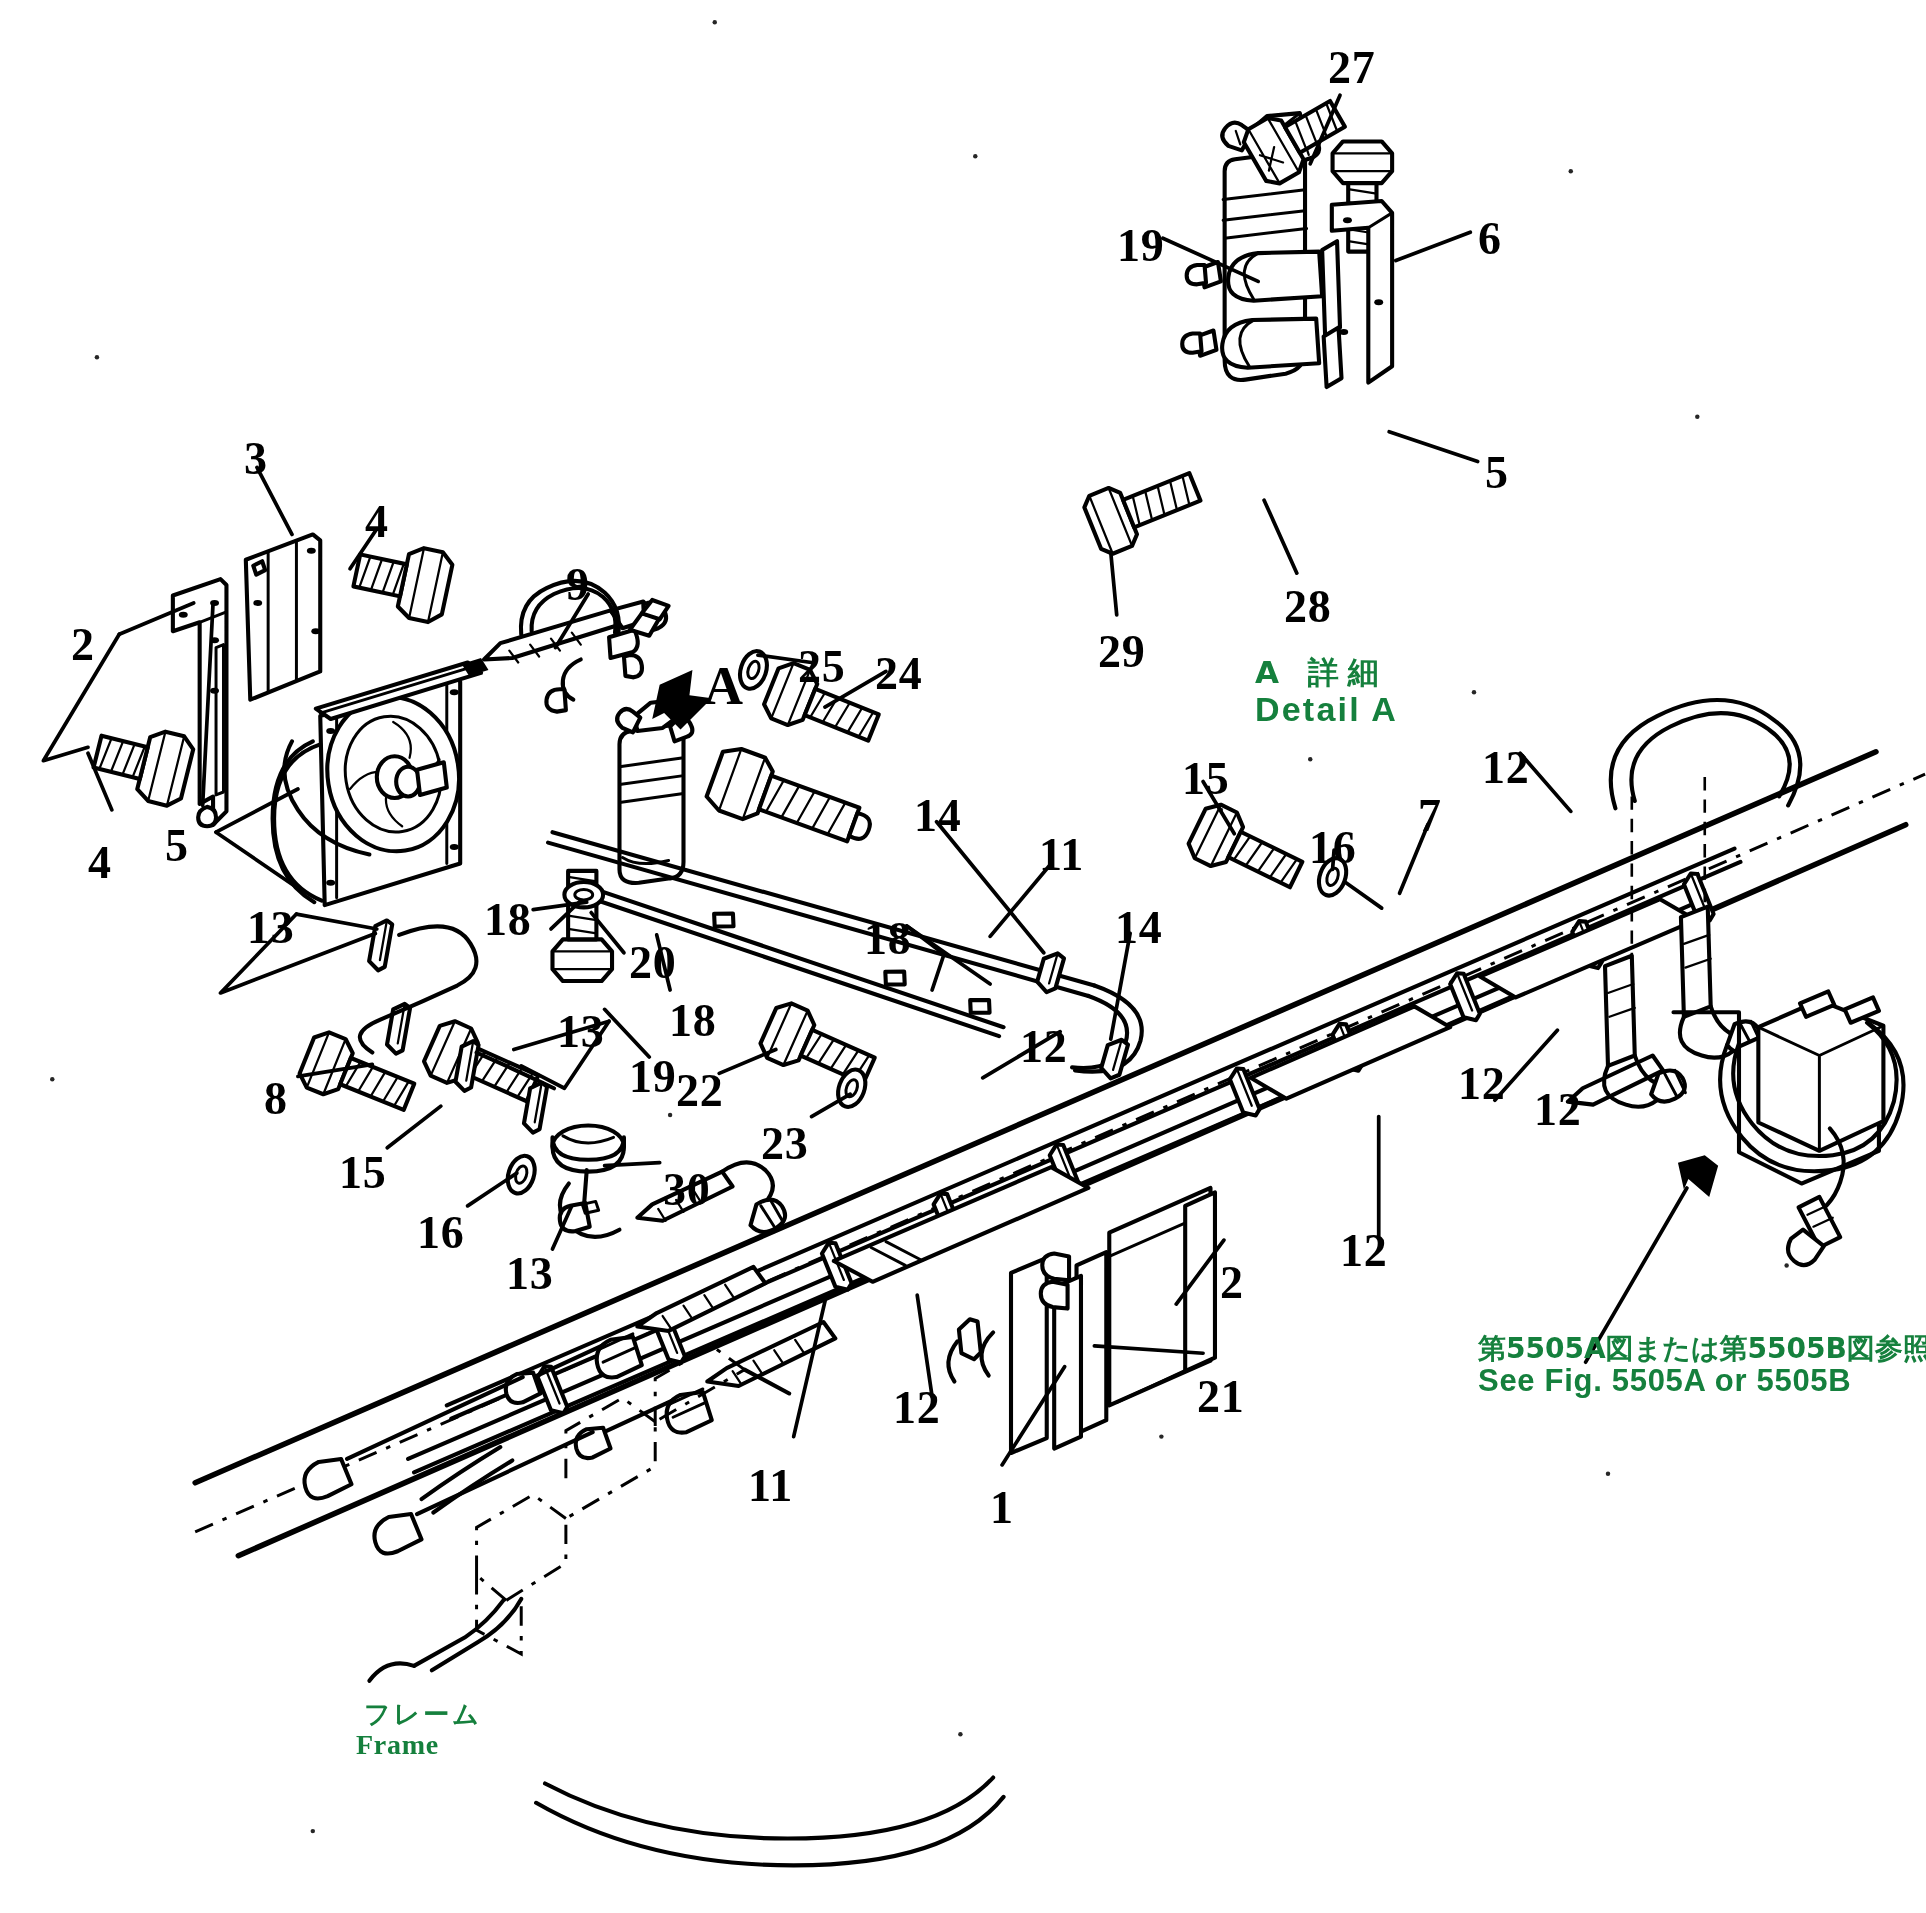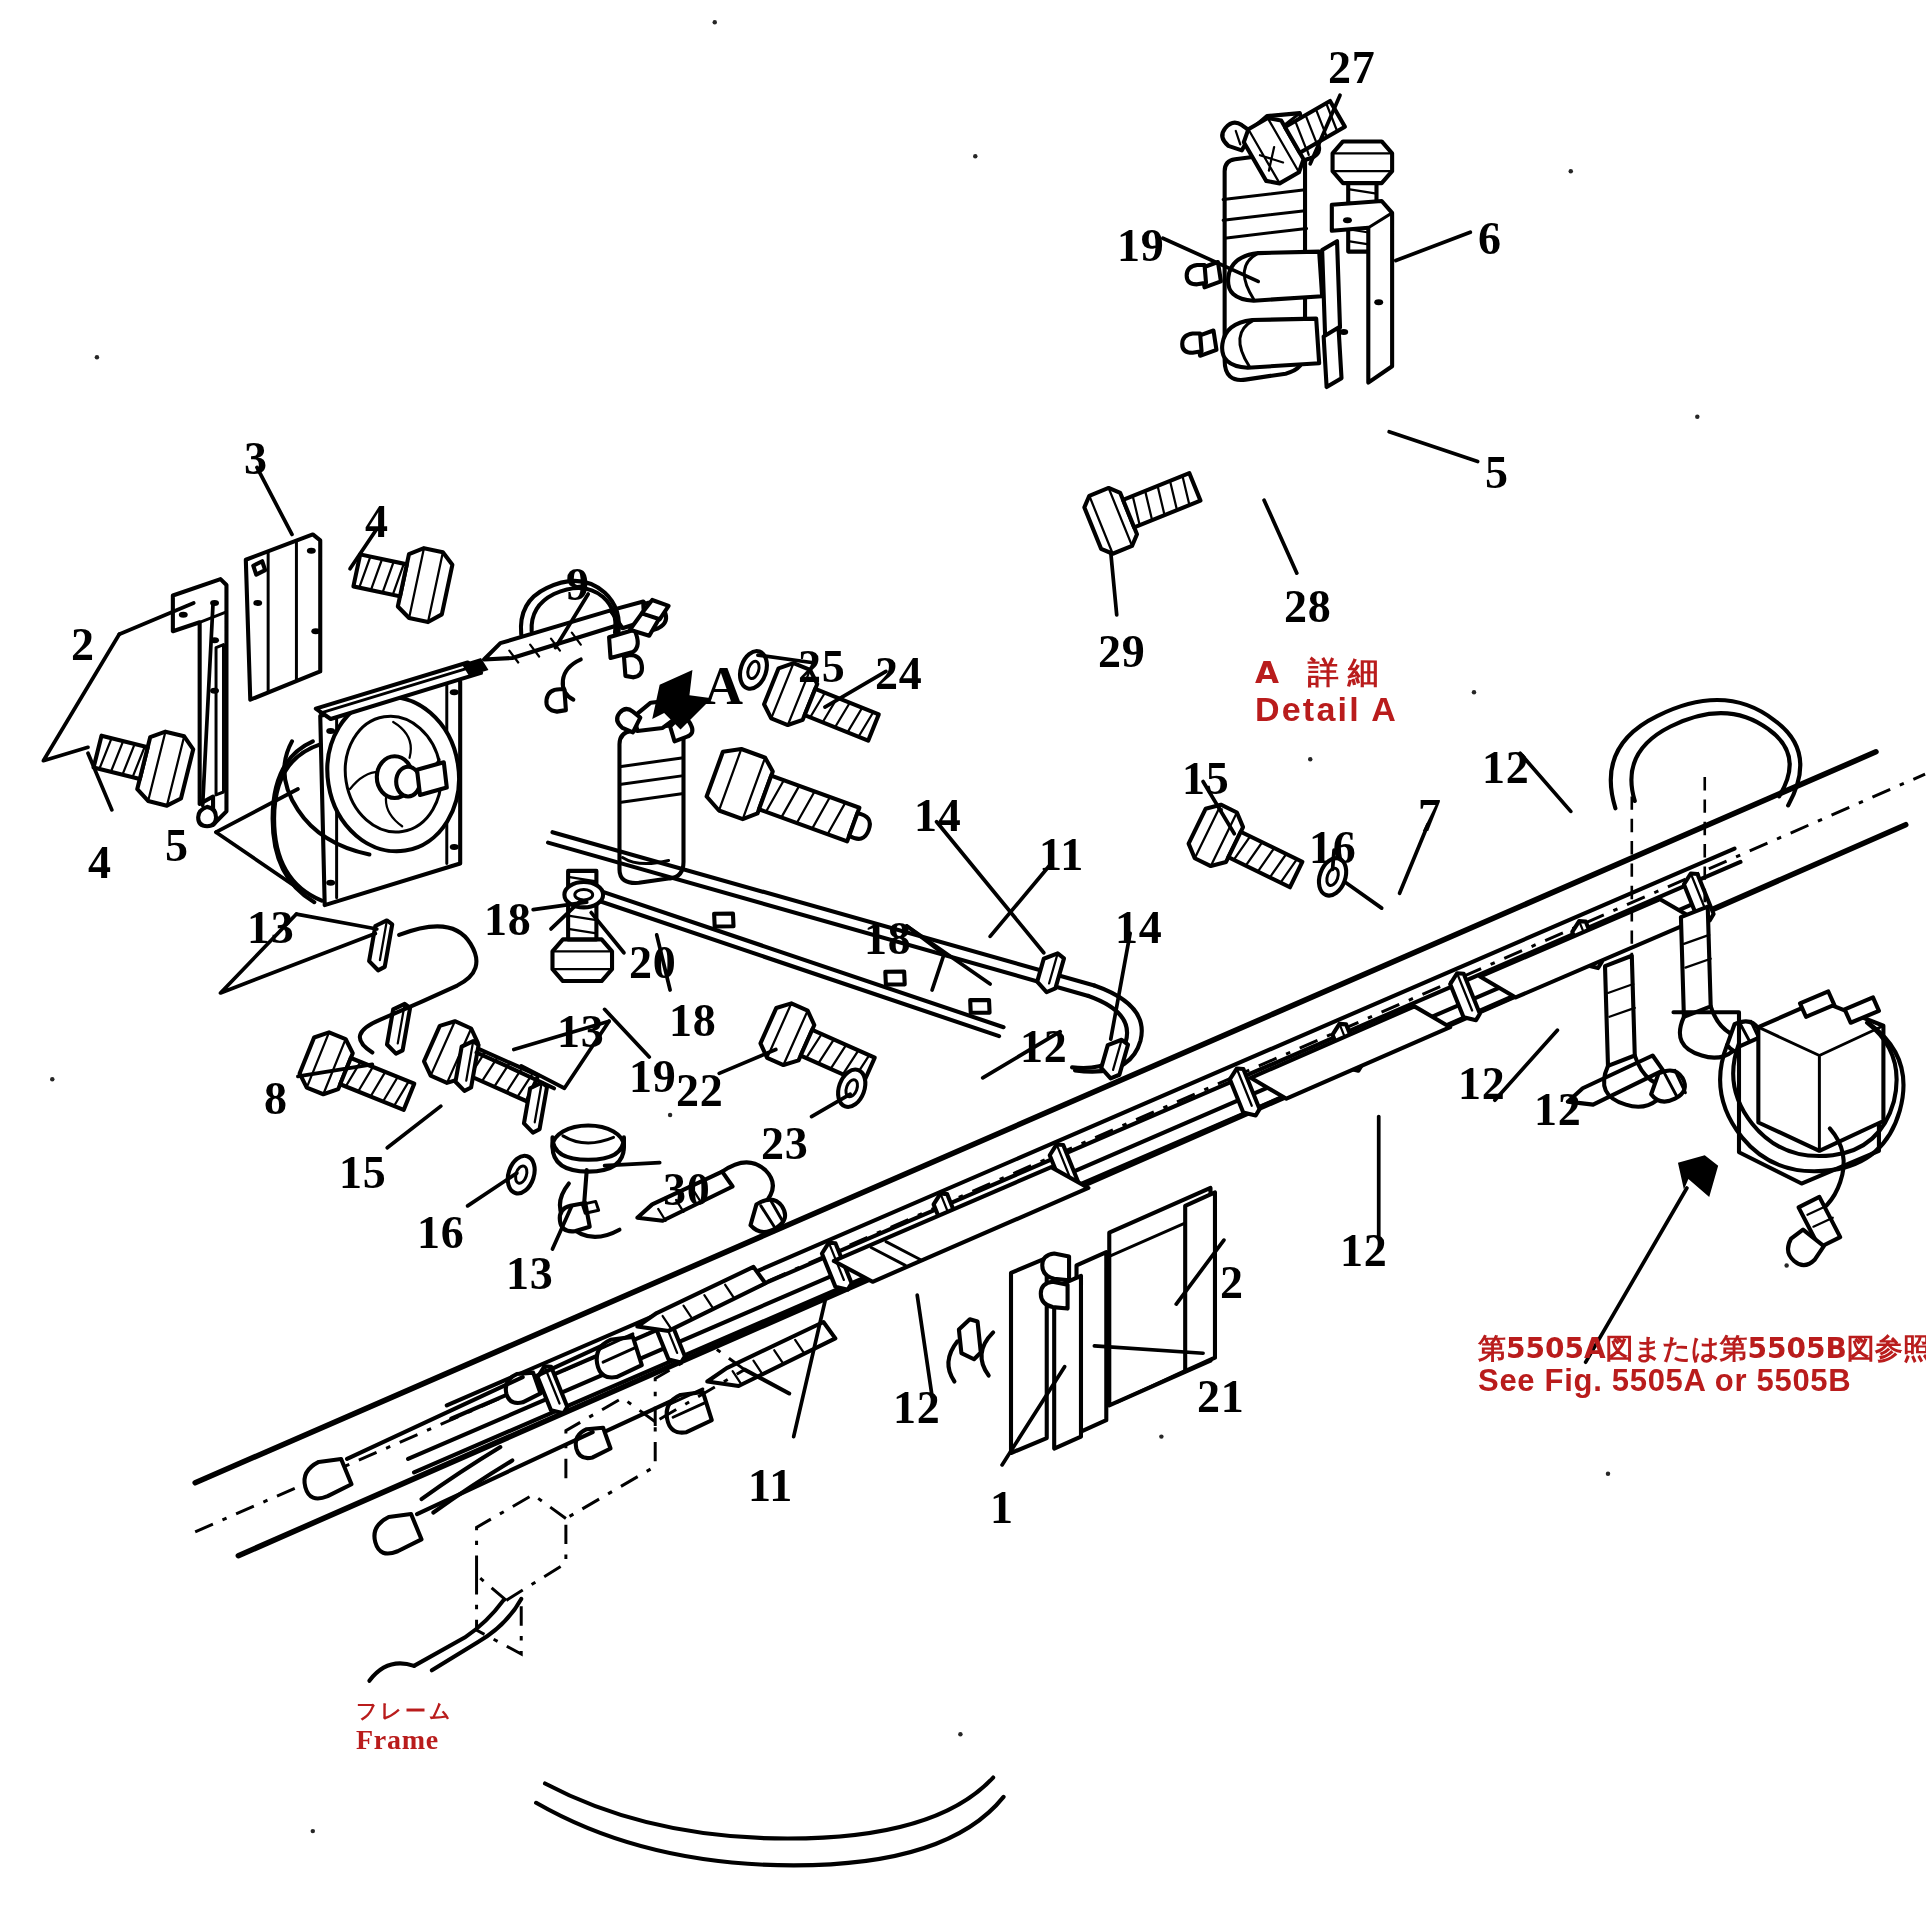--- a/index.html
+++ b/index.html
@@ -2,29 +2,29 @@
 <html style="font-size:12px"><head>
 <meta charset="utf-8">
 <style>
   html,body{margin:0;padding:0;background:#fff;}
   body{font-family:"Liberation Serif",serif;}
   #page{position:relative;width:1926px;height:1913px;background:#fff;overflow:hidden;}
   #art{position:absolute;left:0;top:0;width:1926px;height:1913px;}
   .lbl{position:absolute;font-family:"Liberation Serif",serif;font-weight:700;
        color:#000;line-height:1;white-space:nowrap;}
   .n{font-size:46px;letter-spacing:0.7px;}
-  .cap{position:absolute;white-space:nowrap;color:#b91c1c;line-height:1.12;}
+  .cap{position:absolute;white-space:nowrap;color:#15803d;line-height:1.12;}
   .cap .jp{font-family:"DejaVu Sans",sans-serif;font-weight:700;font-size:30px;letter-spacing:1.5px;display:block;}
   .cap .en{font-family:"Liberation Sans",sans-serif;font-weight:700;font-size:33px;letter-spacing:0.7px;display:block;}
   .capA .jp{font-size:31px;letter-spacing:9px;}
   .capA .en{font-size:34px;letter-spacing:2.2px;}
   .capFig .jp{font-size:28px;letter-spacing:0px;}
   .capFig .en{font-size:31px;letter-spacing:0.7px;}
   .capFr{text-align:left;}
-  .capFr .jp{font-size:21px;letter-spacing:3px;}
+  .capFr .jp{font-size:26px;letter-spacing:3px;margin-left:8px;}
   .capFr .en{font-size:28px;font-family:Liberation Serif, serif;}
   .amark{position:absolute;font-family:"Liberation Serif",serif;font-weight:700;font-size:54px;color:#000;}
 </style>
 </head>
 <body>
 
 <div id="page">
 
   <svg id="art" viewBox="0 0 2587 2570" xmlns="http://www.w3.org/2000/svg">
     <defs>

